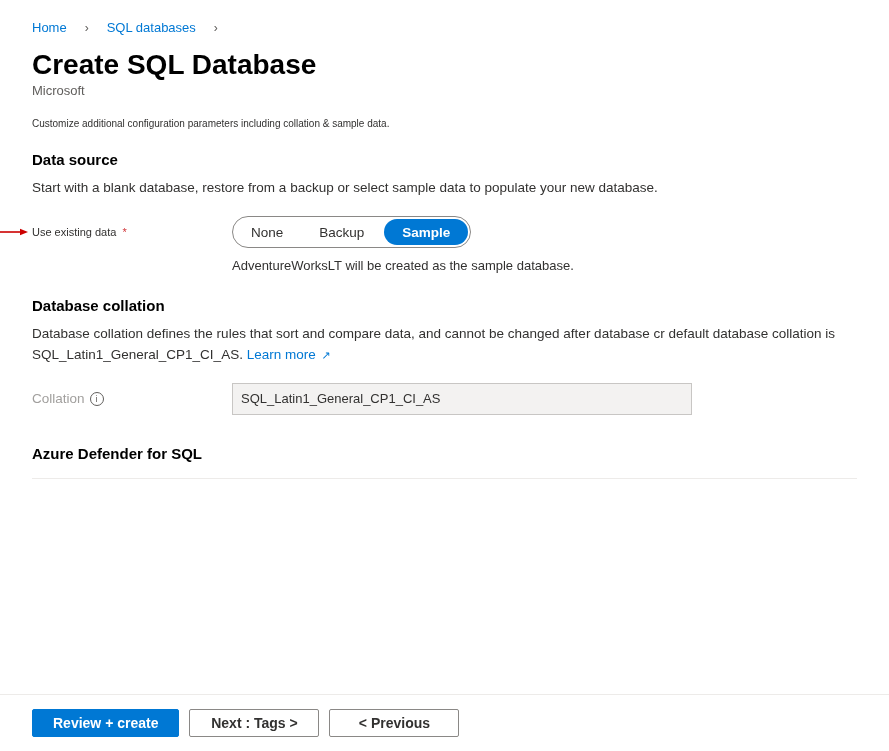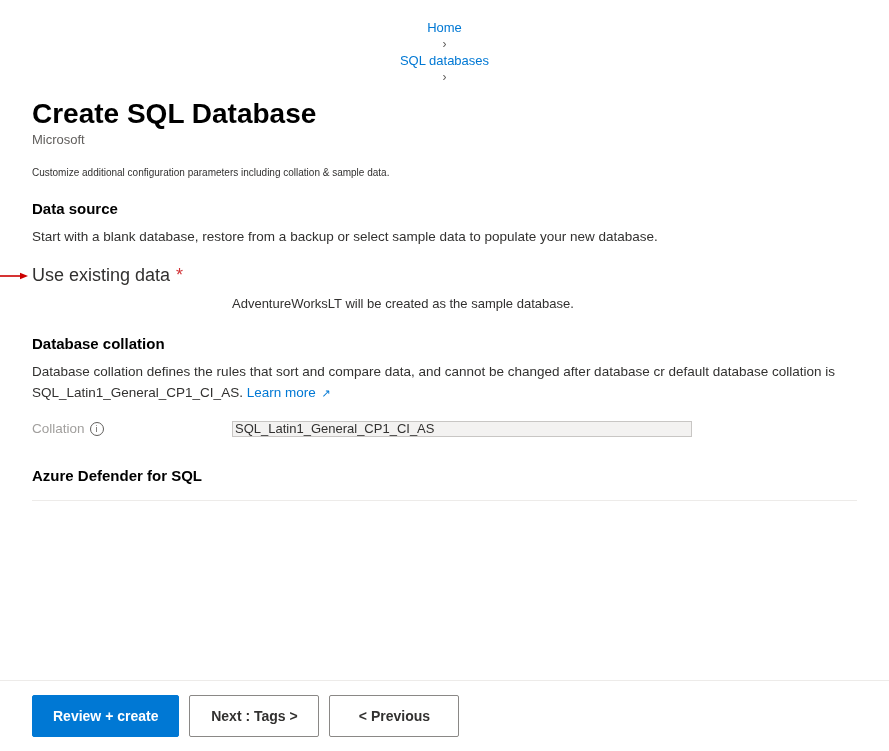--- a/index.html
+++ b/index.html
@@ -12,24 +12,23 @@
       min-height: 751px;
       overflow-x: hidden;
     }
     .page-container {
       padding: 20px 32px 0 32px;
       max-width: 889px;
     }
     .breadcrumb {
       display: flex;
       align-items: center;
-      gap: 2px;
+      gap: 18px;
       margin-bottom: 14px;
       font-size: 13px;
-      flex-direction: column;
     }
     .breadcrumb a {
       color: #0078d4;
       text-decoration: none;
     }
     .breadcrumb-separator {
       color: #605e5c;
       font-size: 12px;
     }
     .page-title {
@@ -60,21 +59,21 @@
       margin-bottom: 18px;
       line-height: 1.5;
     }
     .field-row {
       display: flex;
       align-items: center;
       margin-bottom: 10px;
       position: relative;
     }
     .field-label {
-      font-size: 18px;
+      font-size: 11px;
       color: #323130;
       min-width: 200px;
       display: flex;
       align-items: center;
       gap: 4px;
     }
     .required-star {
       color: #d13438;
       margin-left: 2px;
     }
@@ -148,24 +147,24 @@
       border-radius: 50%;
       border: 1px solid #605e5c;
       font-size: 9px;
       color: #605e5c;
       cursor: pointer;
       flex-shrink: 0;
     }
     .collation-input {
       flex: 1;
       max-width: 460px;
-      height: 16px;
+      height: 32px;
       border: 1px solid #c8c6c4;
       background: #f3f2f1;
-      padding: 0 2px;
+      padding: 0 8px;
       font-size: 13px;
       color: #323130;
       outline: none;
     }
     .azure-defender-section {
       margin-top: 10px;
       margin-bottom: 0;
     }
     .divider {
       border: none;
@@ -178,21 +177,21 @@
       left: 0;
       width: 889px;
       background: #fff;
       border-top: 1px solid #edebe9;
       padding: 14px 32px;
       display: flex;
       gap: 10px;
       align-items: center;
     }
     .btn {
-      height: 42px;
+      height: 28px;
       border-radius: 2px;
       font-size: 14px;
       font-weight: 600;
       cursor: pointer;
       border: 1px solid;
       padding: 0 20px;
       display: flex;
       align-items: center;
       justify-content: center;
     }
@@ -248,20 +247,25 @@
           <line x1="0" y1="8" x2="30" y2="8" stroke="#cc0000" stroke-width="2"></line>
           <polygon points="30,4 40,8 30,12" fill="#cc0000"></polygon>
         </svg>
       </div>
 
       <div class="field-label">
         <span>Use existing data</span>
         <span class="required-star">*</span>
       </div>
 
+      <div class="toggle-group">
+        <button class="toggle-option">None</button>
+        <button class="toggle-option">Backup</button>
+        <button class="toggle-option active">Sample</button>
+      </div>
     </div>
 
     <div class="helper-text" style="margin-left: 200px;">AdventureWorksLT will be created as the sample database.</div>
   </div>
 
   <div>
     <div class="section-heading">Database collation</div>
     <div class="section-description">
       Database collation defines the rules that sort and compare data, and cannot be changed after database cr
       default database collation is SQL_Latin1_General_CP1_CI_AS.

